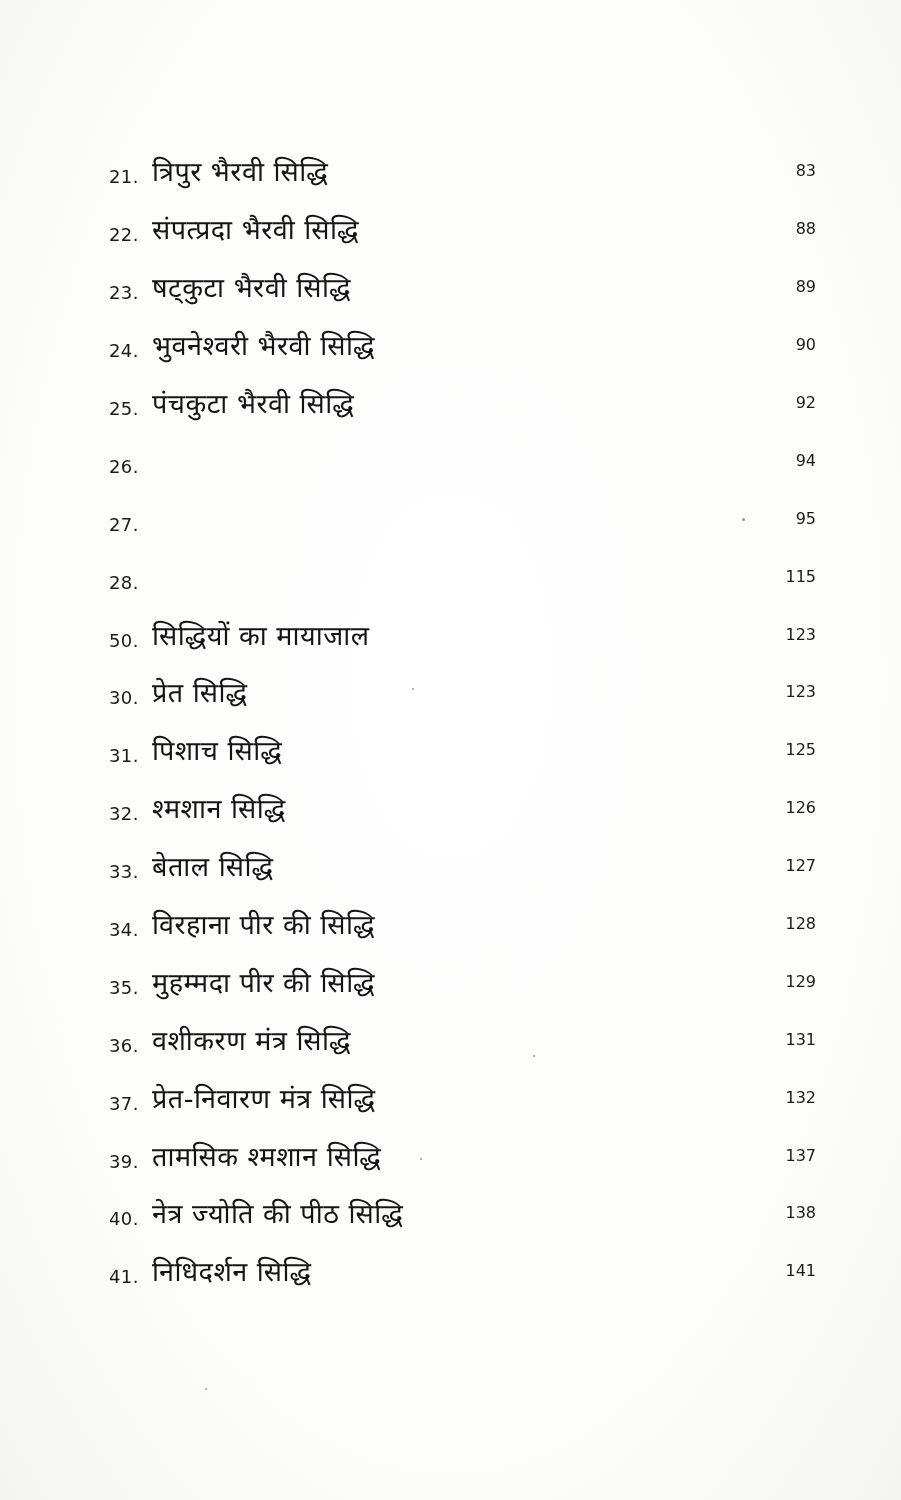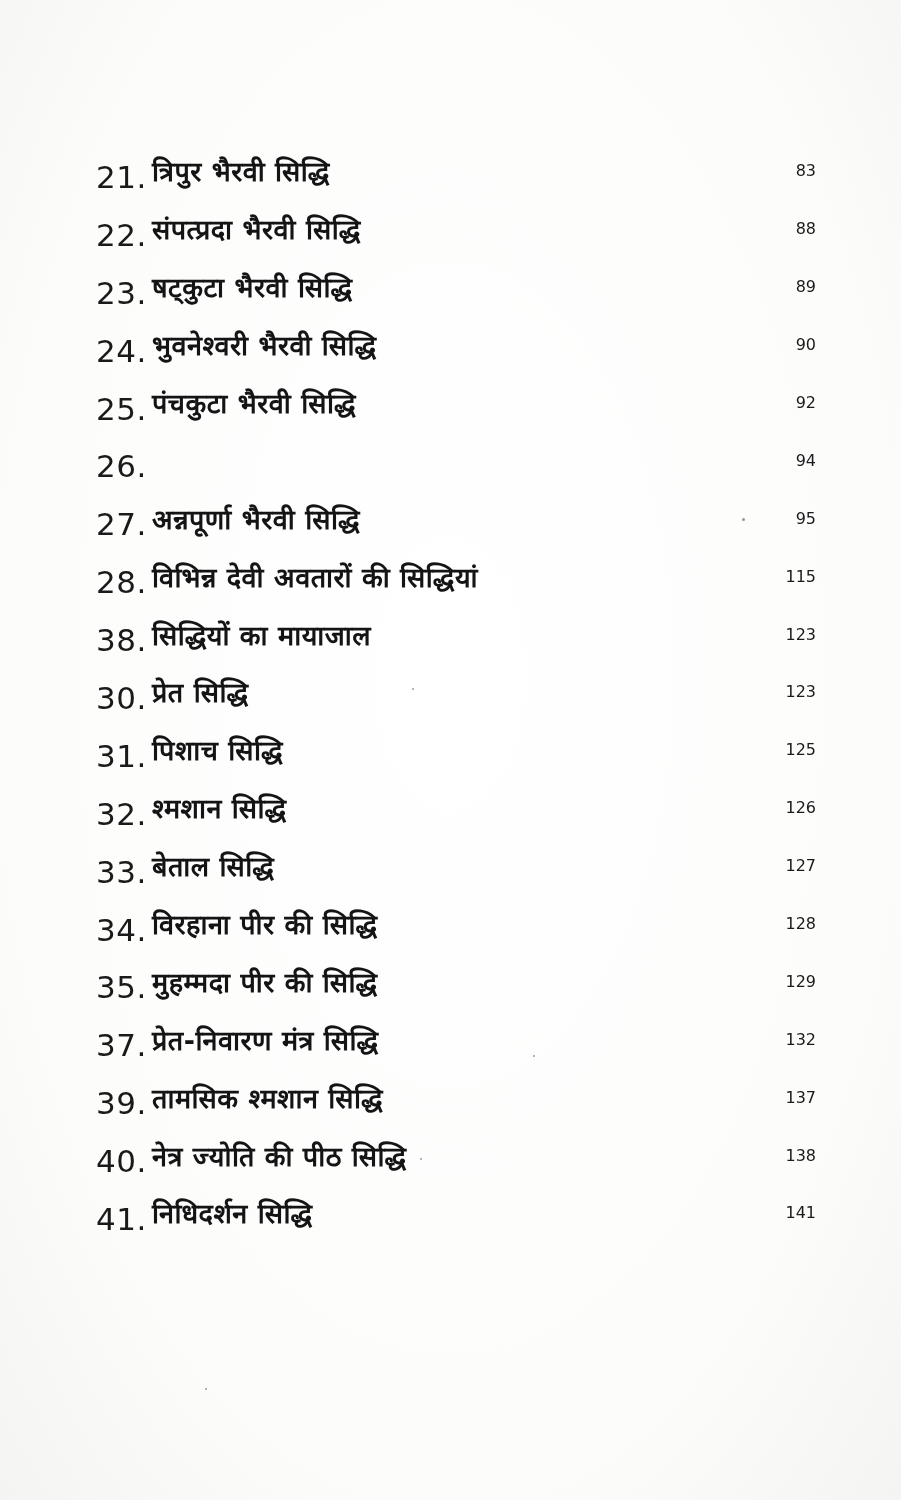--- a/index.html
+++ b/index.html
@@ -28,28 +28,29 @@
       width: 730px;
     }
     .toc-row {
       position: relative;
       height: 57.9px;
       display: flex;
       align-items: center;
     }
     .num {
       width: 56px;
-      font-size: 31px;
+      font-size: 18px;
       letter-spacing: 0.5px;
       color: #1a1a1a;
       transform: translateY(6px);
+      text-align: center;
     }
     .title {
       font-size: 27px;
-      font-weight: bold;
+      font-weight: normal;
       color: #141414;
       letter-spacing: 0.5px;
       white-space: nowrap;
     }
     .page-no {
       position: absolute;
       right: 10px;
       font-size: 16px;
       color: #1a1a1a;
       text-align: right;
@@ -100,32 +101,30 @@
       <span class="page-no">92</span>
     </div>
 
     <div class="toc-row">
       <span class="num">26.</span>
       <span class="page-no">94</span>
     </div>
 
     <div class="toc-row">
       <span class="num">27.</span>
-      <span class="title">अन्नपूर्णा भैरवी सिद्धि</span>
       <span class="page-no">95</span>
     </div>
 
     <div class="toc-row">
       <span class="num">28.</span>
-      <span class="title">विभिन्न देवी अवतारों की सिद्धियां</span>
       <span class="page-no">115</span>
     </div>
 
     <div class="toc-row">
-      <span class="num">38.</span>
+      <span class="num">50.</span>
       <span class="title">सिद्धियों का मायाजाल</span>
       <span class="page-no">123</span>
     </div>
 
     <div class="toc-row">
       <span class="num">30.</span>
       <span class="title">प्रेत सिद्धि</span>
       <span class="page-no">123</span>
     </div>
 
@@ -152,20 +151,25 @@
       <span class="title">विरहाना पीर की सिद्धि</span>
       <span class="page-no">128</span>
     </div>
 
     <div class="toc-row">
       <span class="num">35.</span>
       <span class="title">मुहम्मदा पीर की सिद्धि</span>
       <span class="page-no">129</span>
     </div>
 
+    <div class="toc-row">
+      <span class="num">36.</span>
+      <span class="title">वशीकरण मंत्र सिद्धि</span>
+      <span class="page-no">131</span>
+    </div>
 
     <div class="toc-row">
       <span class="num">37.</span>
       <span class="title">प्रेत-निवारण मंत्र सिद्धि</span>
       <span class="page-no">132</span>
     </div>
 
 
     <div class="toc-row">
       <span class="num">39.</span>

